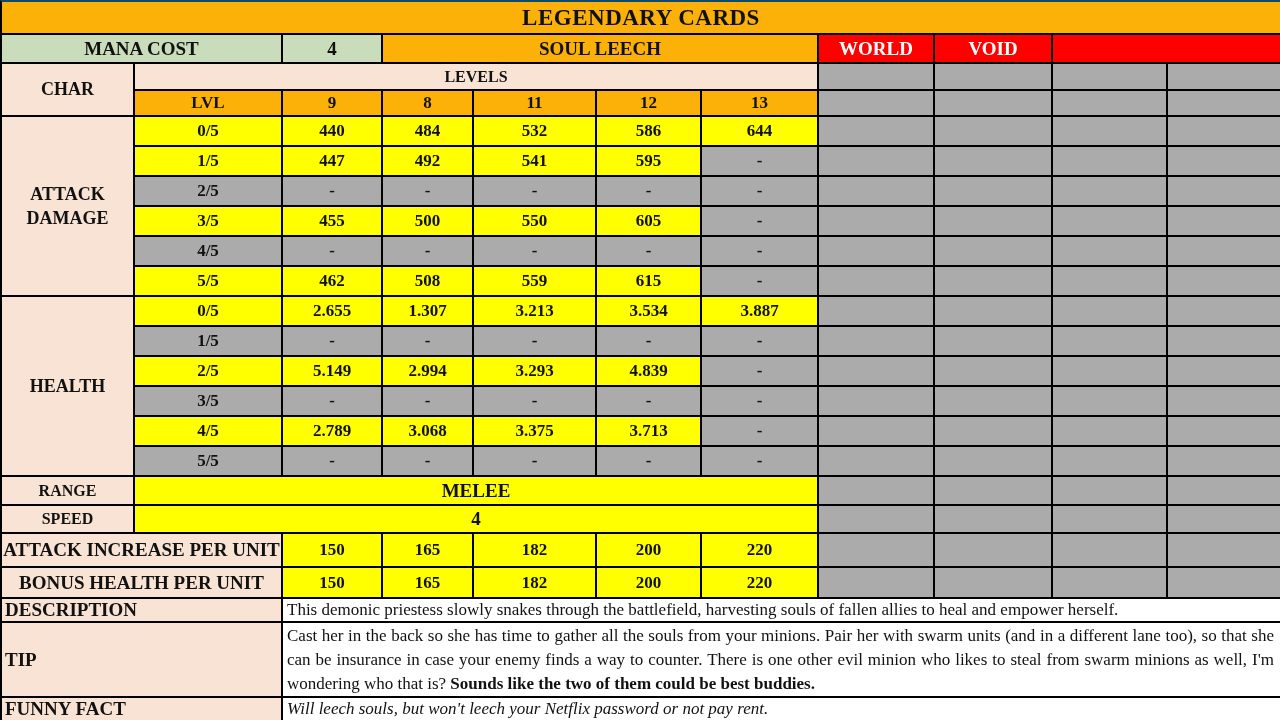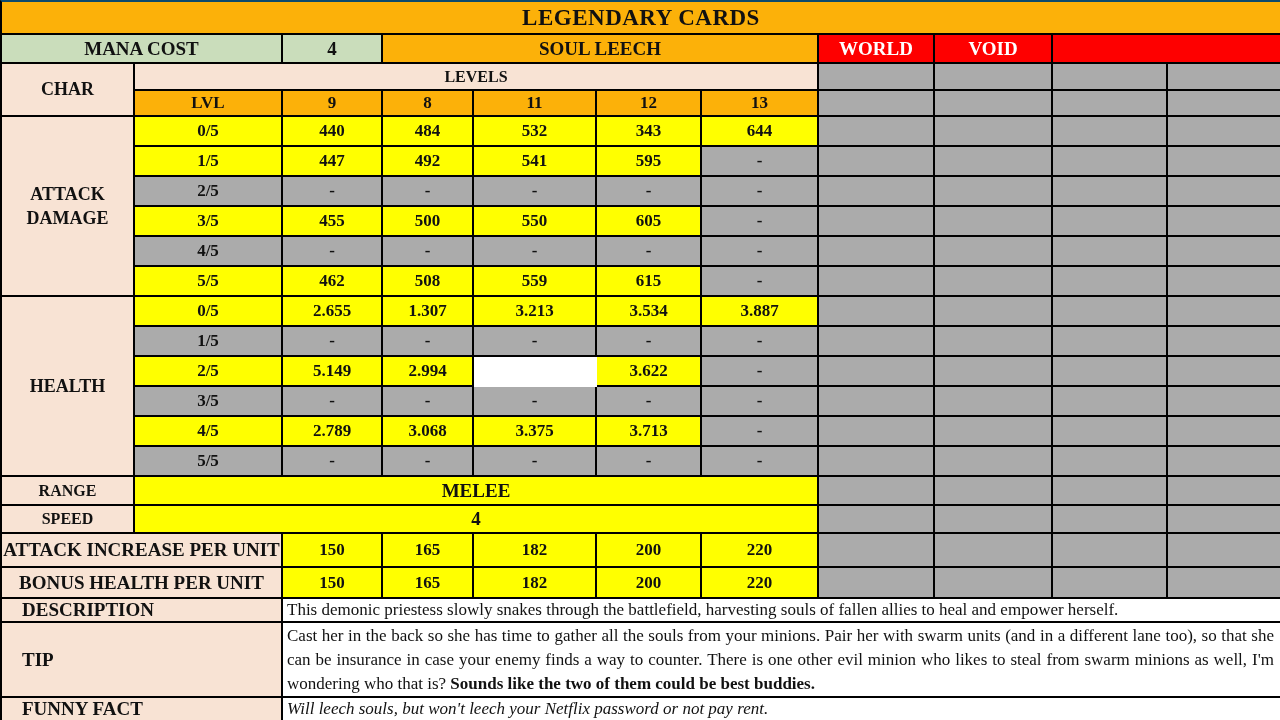--- a/index.html
+++ b/index.html
@@ -30,21 +30,21 @@
   .grey{background:#ABABAB;}
   .red{background:#FE0000;color:#fff;}
   .white{background:#fff;}
   .title{font-size:23px;letter-spacing:.5px;}
   .hdr{font-size:19px;}
   .small{font-size:16px;}
   .num{font-size:17px;}
   .seclbl{font-size:18px;white-space:normal;text-align:center;line-height:1.35;}
   .melee{font-size:19px;}
   .perlbl{font-size:19px;}
-  .textlbl{font-size:19px;justify-content:flex-start;padding-left:20px;}
+  .textlbl{font-size:19px;justify-content:flex-start;padding-left:3px;}
   .body{font-size:17px;font-weight:normal;justify-content:flex-start;padding:0 4px;}
   .tipbody{
     display:block;font-size:17px;font-weight:normal;
     white-space:normal;text-align:justify;
     line-height:24px;padding:1px 6px 0 4px;background:#fff;
   }
   .italic{font-style:italic;}
 </style>
 </head>
 <body>
@@ -83,21 +83,21 @@
 
 <div class="cell orange num" style="grid-area: 4 / 3;">9</div>
     <div class="cell orange num" style="grid-area: 4 / 4;">8</div>
     <div class="cell orange num" style="grid-area: 4 / 5;">11</div>
     <div class="cell orange num" style="grid-area: 4 / 6;">12</div>
     <div class="cell orange num" style="grid-area: 4 / 7;">13</div>
     <div class="cell yellow num" style="grid-area: 5 / 2;">0/5</div>
     <div class="cell yellow num" style="grid-area: 5 / 3;">440</div>
     <div class="cell yellow num" style="grid-area: 5 / 4;">484</div>
     <div class="cell yellow num" style="grid-area: 5 / 5;">532</div>
-    <div class="cell yellow num" style="grid-area: 5 / 6;">343</div>
+    <div class="cell yellow num" style="grid-area: 5 / 6;">586</div>
     <div class="cell yellow num" style="grid-area: 5 / 7;">644</div>
     <div class="cell yellow num" style="grid-area: 6 / 2;">1/5</div>
     <div class="cell yellow num" style="grid-area: 6 / 3;">447</div>
     <div class="cell yellow num" style="grid-area: 6 / 4;">492</div>
     <div class="cell yellow num" style="grid-area: 6 / 5;">541</div>
     <div class="cell yellow num" style="grid-area: 6 / 6;">595</div>
     <div class="cell grey num" style="grid-area: 6 / 7;">-</div>
     <div class="cell grey num" style="grid-area: 7 / 2;">2/5</div>
     <div class="cell grey num" style="grid-area: 7 / 3;">-</div>
     <div class="cell grey num" style="grid-area: 7 / 4;">-</div>
@@ -130,21 +130,22 @@
     <div class="cell yellow num" style="grid-area: 11 / 7;">3.887</div>
     <div class="cell grey num" style="grid-area: 12 / 2;">1/5</div>
     <div class="cell grey num" style="grid-area: 12 / 3;">-</div>
     <div class="cell grey num" style="grid-area: 12 / 4;">-</div>
     <div class="cell grey num" style="grid-area: 12 / 5;">-</div>
     <div class="cell grey num" style="grid-area: 12 / 6;">-</div>
     <div class="cell grey num" style="grid-area: 12 / 7;">-</div>
     <div class="cell yellow num" style="grid-area: 13 / 2;">2/5</div>
     <div class="cell yellow num" style="grid-area: 13 / 3;">5.149</div>
     <div class="cell yellow num" style="grid-area: 13 / 4;">2.994</div>
-    <div class="cell yellow num" style="grid-area: 13 / 6;">3.622</div>
+    <div class="cell yellow num" style="grid-area: 13 / 5;">3.293</div>
+    <div class="cell yellow num" style="grid-area: 13 / 6;">4.839</div>
     <div class="cell grey num" style="grid-area: 13 / 7;">-</div>
     <div class="cell grey num" style="grid-area: 14 / 2;">3/5</div>
     <div class="cell grey num" style="grid-area: 14 / 3;">-</div>
     <div class="cell grey num" style="grid-area: 14 / 4;">-</div>
     <div class="cell grey num" style="grid-area: 14 / 5;">-</div>
     <div class="cell grey num" style="grid-area: 14 / 6;">-</div>
     <div class="cell grey num" style="grid-area: 14 / 7;">-</div>
     <div class="cell yellow num" style="grid-area: 15 / 2;">4/5</div>
     <div class="cell yellow num" style="grid-area: 15 / 3;">2.789</div>
     <div class="cell yellow num" style="grid-area: 15 / 4;">3.068</div>

